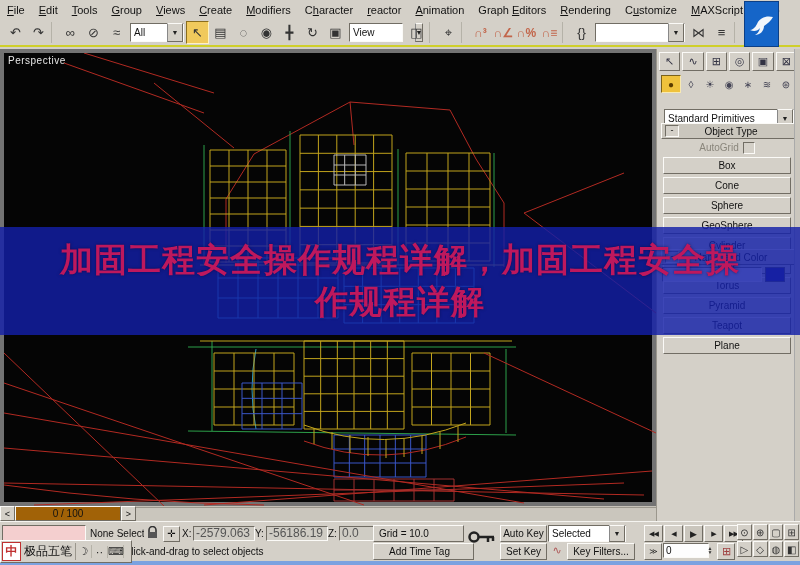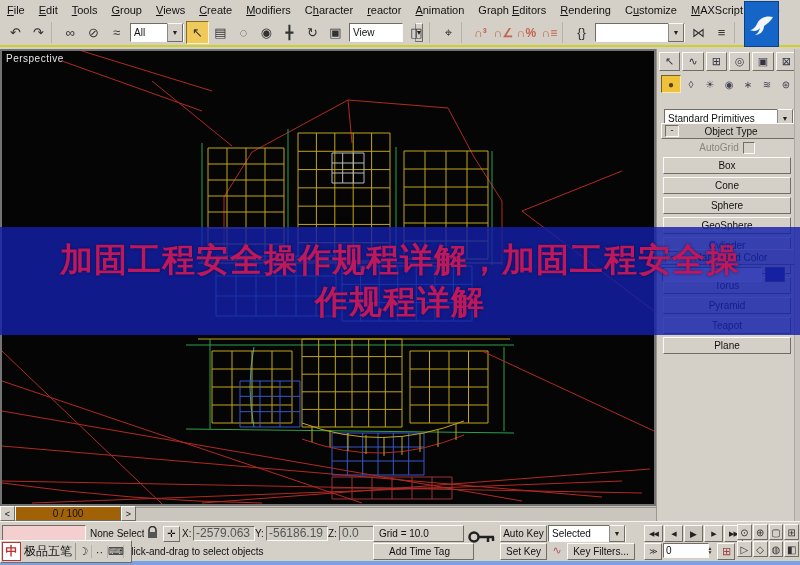--- a/index.html
+++ b/index.html
@@ -24,21 +24,21 @@
   .tb-icon.hl{background:#f0c95c;border-color:#8a6d1d #fff3c0 #fff3c0 #8a6d1d}
   .tb-sep{width:6px;height:21px;flex:0 0 auto;border-left:1px solid #b5b2a8;margin:0 1px}
   .tb-dd{height:17px;background:#fff;display:flex;align-items:center;flex:0 0 auto;margin:0 2px}
   .tb-dd .v{font-size:10px;padding:0 3px;flex:1;color:#111}
   .dd-btn{width:14px;height:100%;background:#d4d0c8;display:flex;align-items:center;justify-content:center;
           font-size:7px;color:#222;border-left:1px solid #888}
   .magnet{color:#c2654a;font-weight:bold;font-size:12px}
 
   
   #viewport{left:0;top:49px;width:656px;height:457px;background:#050505;
-            border:2px solid #737373;box-sizing:border-box}
+            border:4px solid #737373;box-sizing:border-box}
   #vp-label{left:4px;top:2px;color:#e6e6e6;font-size:10px;letter-spacing:.5px}
 
   
   #watermark{left:744px;top:1px;width:33px;height:44px;background:#1565c8;
              border:1px solid #0c3f86;z-index:60;display:flex;align-items:center;justify-content:center}
 
   
   #panel{left:656px;top:49px;width:144px;height:472px;background:#d4d0c8;border-left:1px solid #9b978d}
   #panel-scroll{left:794px;top:49px;width:6px;height:472px;background:#cac6bd;border-left:1px solid #aaa}
   .p-row{display:flex;align-items:center}

